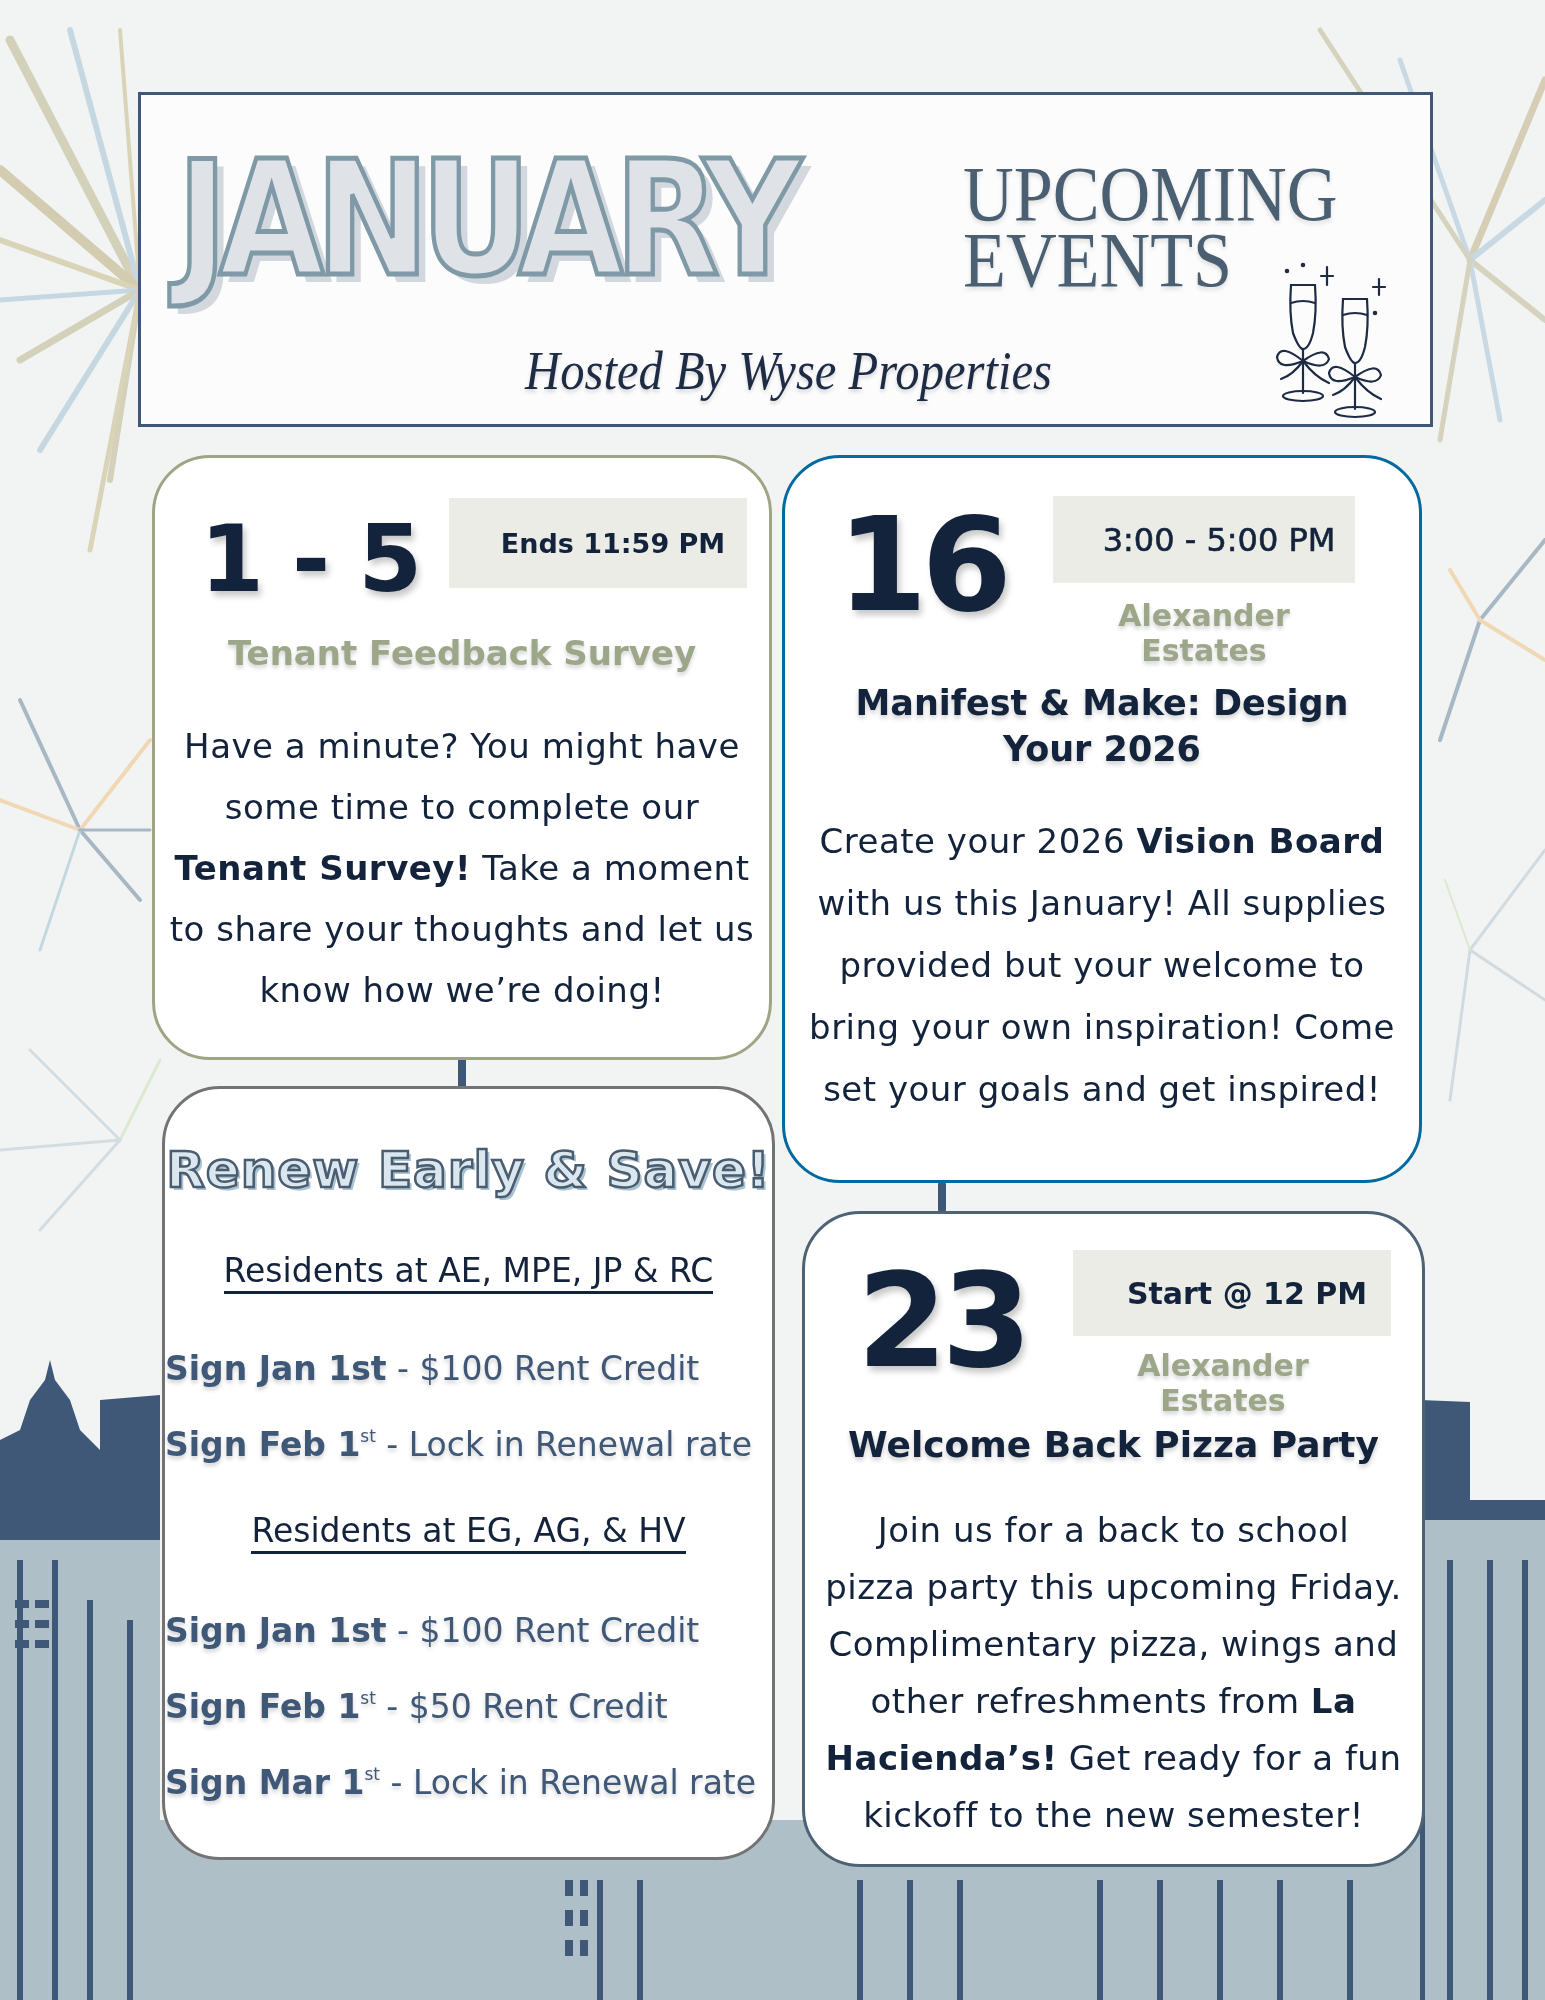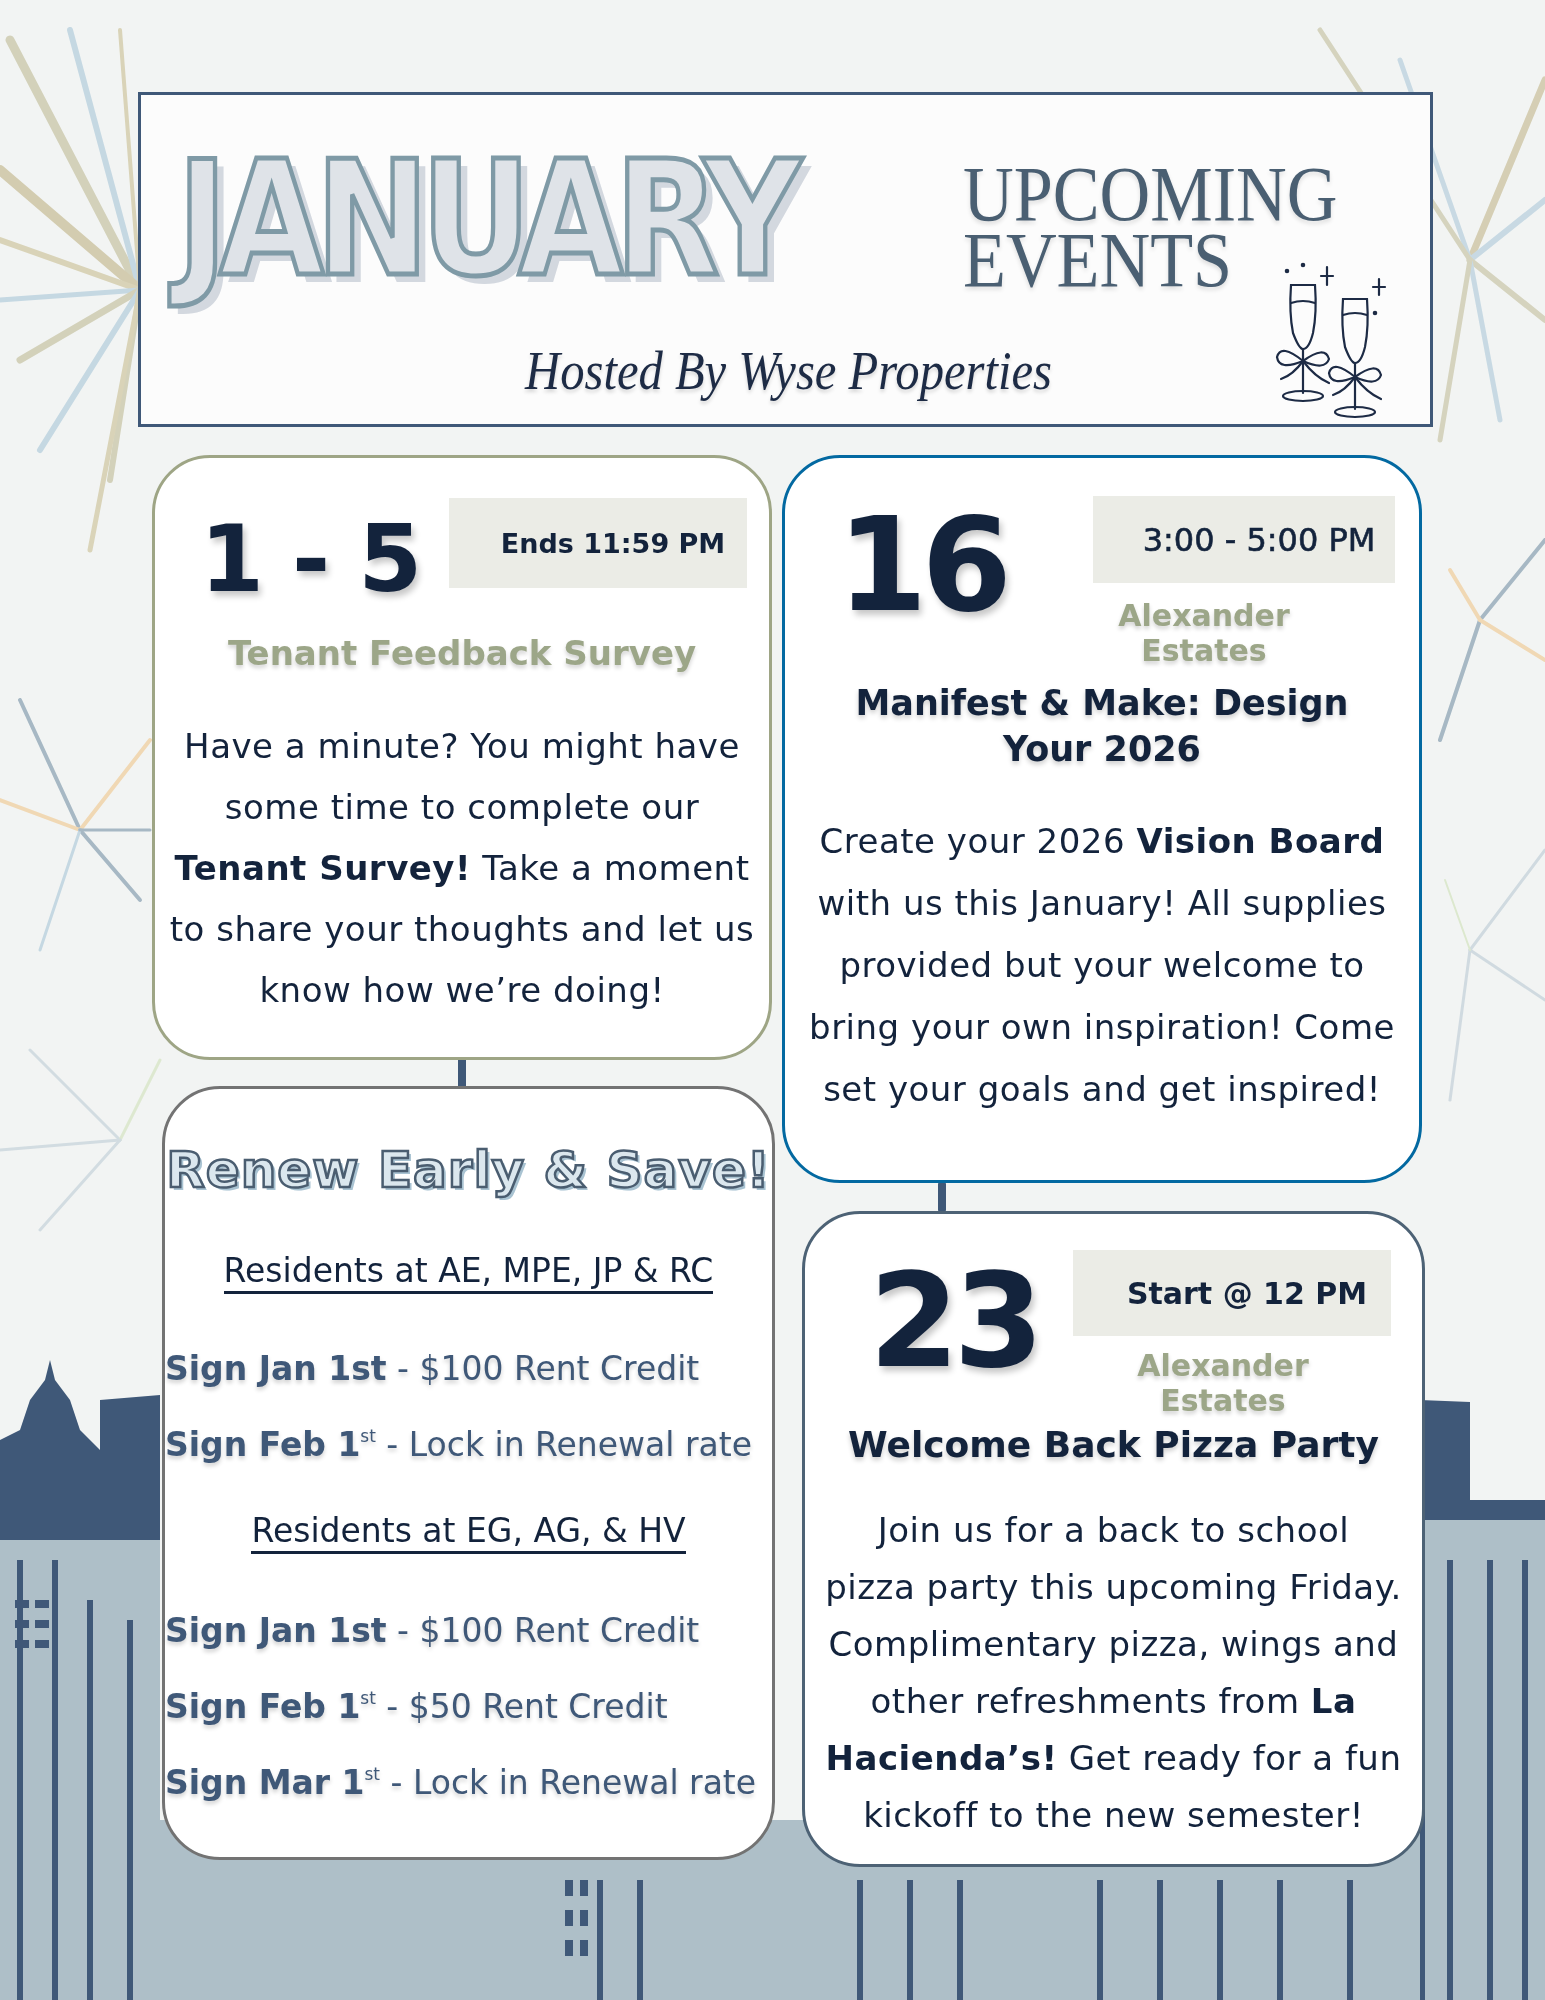--- a/index.html
+++ b/index.html
@@ -222,21 +222,21 @@
     <div><span>Have a minute? You might have</span></div>
     <div><span>some time to complete our</span></div>
     <div><b>Tenant Survey!</b><span> Take a moment</span></div>
     <div><span>to share your thoughts and let us</span></div>
     <div><span>know how we’re doing!</span></div>
   </div>
 </div>
 
 <div class="card" id="card2">
   <div class="date-num" style="left:52px; top:42px; font-size:130px; letter-spacing:-6px;">16</div>
-  <div class="time-badge" style="left:268px; top:38px; width:302px; height:87px; font-size:32px; font-weight:normal;margin-left:40px; -webkit-text-stroke:0.6px #13233c;">3:00 - 5:00 PM</div>
+  <div class="time-badge" style="left:268px; top:38px; width:302px; height:87px; font-size:32px; font-weight:normal; -webkit-text-stroke:0.6px #13233c;">3:00 - 5:00 PM</div>
   <div class="loc" style="left:268px; width:302px; text-align:center; top:140px; font-size:30px;">Alexander Estates</div>
   <div class="event-title" style="left:0; width:100%; top:222px; font-size:35px; line-height:46px;">
     <div>Manifest &amp; Make: Design</div>
     <div>Your 2026</div>
   </div>
   <div class="body-text" style="left:0; width:100%; top:352px; line-height:62px;">
     <div><span>Create your 2026 </span><b>Vision Board</b></div>
     <div><span>with us this January! All supplies</span></div>
     <div><span>provided but your welcome to</span></div>
     <div><span>bring your own inspiration! Come</span></div>
@@ -251,21 +251,21 @@
   <div class="offer" style="top:238px;"><b>Sign Jan 1st</b><sup></sup><span> - $100 Rent Credit</span></div>
   <div class="offer" style="top:314px;"><b>Sign Feb 1</b><sup>st</sup><span> - Lock in Renewal rate</span></div>
 
   <div class="res-head" style="top:422px;"><span>Residents at EG, AG, &amp; HV</span></div>
   <div class="offer" style="top:500px;"><b>Sign Jan 1st</b><sup></sup><span> - $100 Rent Credit</span></div>
   <div class="offer" style="top:576px;"><b>Sign Feb 1</b><sup>st</sup><span> - $50 Rent Credit</span></div>
   <div class="offer" style="top:652px;"><b>Sign Mar 1</b><sup>st</sup><span> - Lock in Renewal rate</span></div>
 </div>
 
 <div class="card" id="card4">
-  <div class="date-num" style="left:64px; top:42px; font-size:130px; letter-spacing:-6px;">23</div>
+  <div class="date-num" style="left:52px; top:42px; font-size:130px; letter-spacing:-6px;">23</div>
   <div class="time-badge" style="left:268px; top:36px; width:318px; height:86px; font-size:30px;">Start @ 12 PM</div>
   <div class="loc" style="left:268px; width:300px; text-align:center; top:134px; font-size:30px;">Alexander Estates</div>
   <div class="event-title" style="left:0; width:100%; top:210px; font-size:36px;">Welcome Back Pizza Party</div>
   <div class="body-text" style="left:0; width:100%; top:288px; line-height:57px;">
     <div><span>Join us for a back to school</span></div>
     <div><span>pizza party this upcoming Friday.</span></div>
     <div><span>Complimentary pizza, wings and</span></div>
     <div><span>other refreshments from </span><b>La</b></div>
     <div><b>Hacienda’s!</b><span> Get ready for a fun</span></div>
     <div><span>kickoff to the new semester!</span></div>

